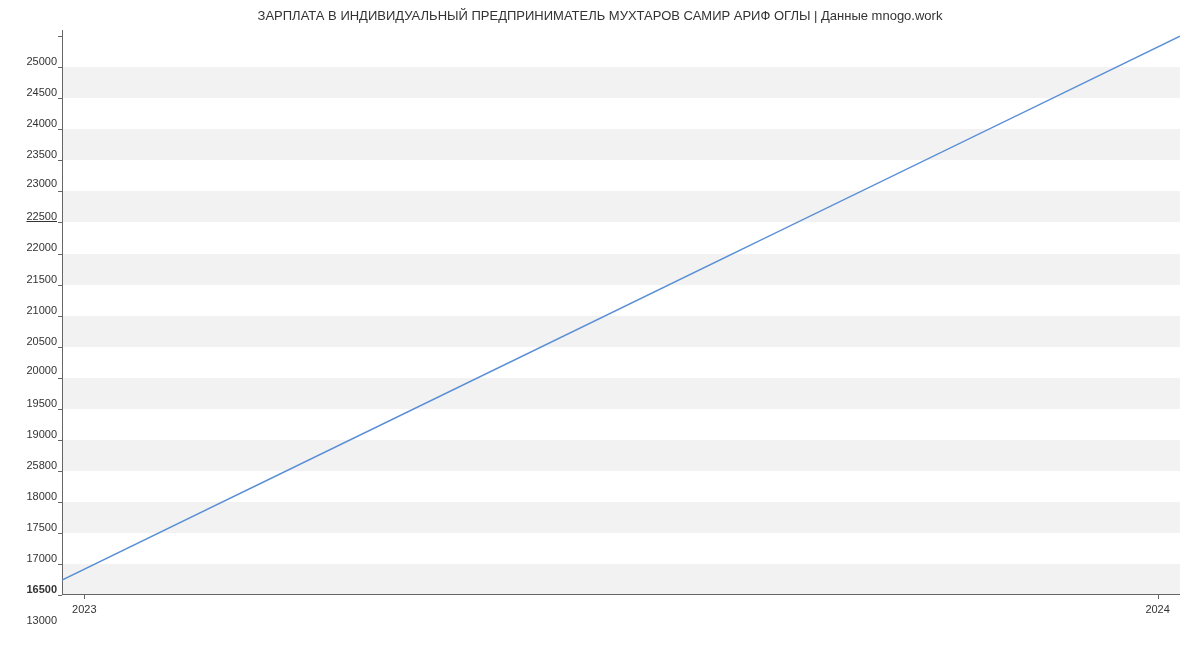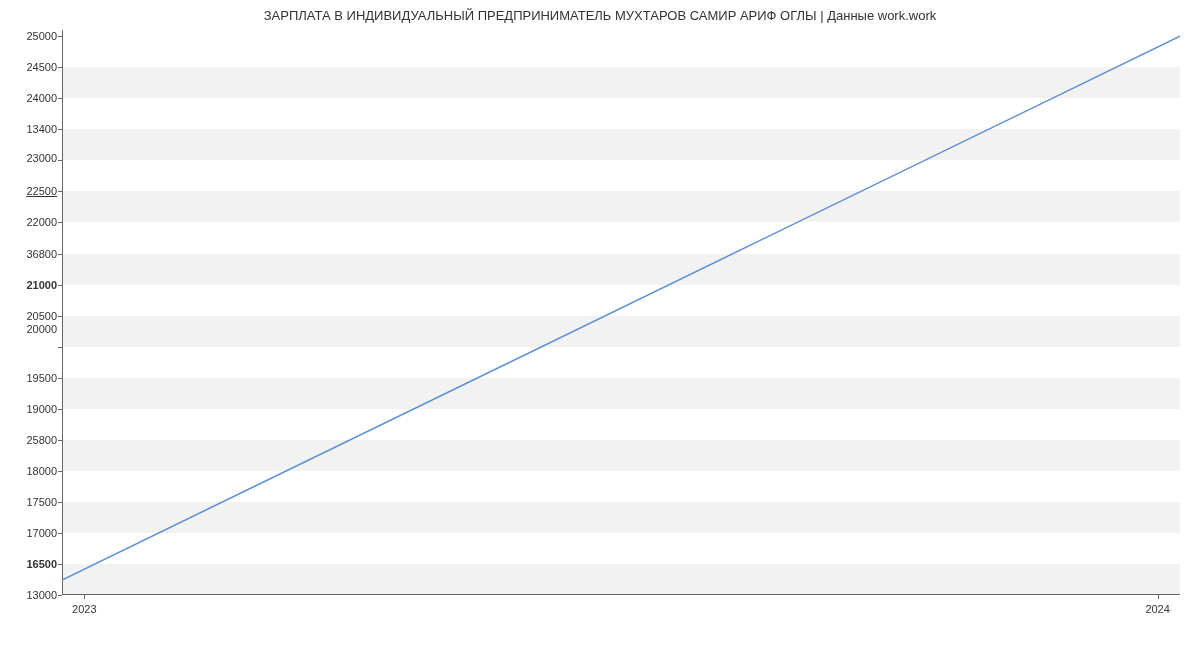--- a/index.html
+++ b/index.html
@@ -3,30 +3,30 @@
   <meta charset="utf-8">
   <style>
     * { margin: 0; padding: 0; box-sizing: border-box; }
     body { width: 1200px; height: 650px; background: #ffffff; font-family: Arial, sans-serif; position: relative; }
     .chart-title { position: absolute; top: 8px; left: 0; right: 0; text-align: center; font-size: 13px; color: #333; font-weight: normal; }
     .plot-area { position: absolute; left: 62px; top: 30px; width: 1118px; height: 565px; }
     .grid-band { position: absolute; left: 0; right: 0; background: #f2f2f2; }
     .axis-line { position: absolute; background: #666; }
     .y-axis-line { left: 0; top: 0; bottom: 0; width: 1px; }
     .x-axis-line { left: 0; right: 0; bottom: 0; height: 1px; }
-    .y-tick-label { position: absolute; left: -45px; width: 40px; text-align: right; font-size: 11px; color: #333; transform: translateY(-50%); }
+    .y-tick-label { position: absolute; left: -45px; width: 40px; text-align: right; font-size: 11px; color: #333; transform: translateY(-50%); margin-top: 25px; }
     .y-tick-mark { position: absolute; left: -4px; width: 4px; height: 1px; background: #666; }
     .x-tick-label { position: absolute; bottom: -20px; font-size: 11px; color: #333; transform: translateX(-50%); }
     .x-tick-mark { position: absolute; bottom: -4px; width: 1px; height: 4px; background: #666; }
     .chart-line { position: absolute; left: 0; top: 0; width: 100%; height: 100%; }
   </style>
 </head>
 <body>
 
-<div class="chart-title">ЗАРПЛАТА В ИНДИВИДУАЛЬНЫЙ ПРЕДПРИНИМАТЕЛЬ МУХТАРОВ САМИР АРИФ ОГЛЫ | Данные work.work</div>
+<div class="chart-title">ЗАРПЛАТА В ИНДИВИДУАЛЬНЫЙ ПРЕДПРИНИМАТЕЛЬ МУХТАРОВ САМИР АРИФ ОГЛЫ | Данные mnogo.work</div>
 
 <div class="plot-area">
   <div id="bands-container">
       <div class="grid-band" style="top: 533.956px; height: 31.044px;"></div>
       <div class="grid-band" style="top: 471.868px; height: 31.044px;"></div>
       <div class="grid-band" style="top: 409.78px; height: 31.044px;"></div>
       <div class="grid-band" style="top: 347.692px; height: 31.044px;"></div>
       <div class="grid-band" style="top: 285.604px; height: 31.044px;"></div>
       <div class="grid-band" style="top: 223.516px; height: 31.044px;"></div>
       <div class="grid-band" style="top: 161.429px; height: 31.044px;"></div>
@@ -43,35 +43,35 @@
       <div class="y-tick-label" style="top: 471.868px;">17500</div>
       <div class="y-tick-mark" style="top: 471.868px;"></div>
       <div class="y-tick-label" style="top: 440.824px;">18000</div>
       <div class="y-tick-mark" style="top: 440.824px;"></div>
       <div class="y-tick-label" style="top: 409.78px;">25800</div>
       <div class="y-tick-mark" style="top: 409.78px;"></div>
       <div class="y-tick-label" style="top: 378.736px;">19000</div>
       <div class="y-tick-mark" style="top: 378.736px;"></div>
       <div class="y-tick-label" style="top: 347.692px;">19500</div>
       <div class="y-tick-mark" style="top: 347.692px;"></div>
-      <div class="y-tick-label" style="top: 299px;">20000</div>
+      <div class="y-tick-label" style="top: 315px;">20000</div>
       <div class="y-tick-mark" style="top: 316.648px;"></div>
       <div class="y-tick-label" style="top: 285.604px;">20500</div>
       <div class="y-tick-mark" style="top: 285.604px;"></div>
-      <div class="y-tick-label" style="top: 254.56px; font-weight: bold;">21000</div>
+      <div class="y-tick-label" style="top: 254.56px;">21000</div>
       <div class="y-tick-mark" style="top: 254.56px;"></div>
-      <div class="y-tick-label" style="top: 223.516px;">36800</div>
+      <div class="y-tick-label" style="top: 223.516px;">21500</div>
       <div class="y-tick-mark" style="top: 223.516px;"></div>
       <div class="y-tick-label" style="top: 192.473px;">22000</div>
       <div class="y-tick-mark" style="top: 192.473px;"></div>
       <div class="y-tick-label" style="top: 161.429px; text-decoration: underline;">22500</div>
       <div class="y-tick-mark" style="top: 161.429px;"></div>
       <div class="y-tick-label" style="top: 128px;">23000</div>
       <div class="y-tick-mark" style="top: 130.385px;"></div>
-      <div class="y-tick-label" style="top: 99.3407px;">13400</div>
+      <div class="y-tick-label" style="top: 99.3407px;">23500</div>
       <div class="y-tick-mark" style="top: 99.3407px;"></div>
       <div class="y-tick-label" style="top: 68.2967px;">24000</div>
       <div class="y-tick-mark" style="top: 68.2967px;"></div>
       <div class="y-tick-label" style="top: 37.2527px;">24500</div>
       <div class="y-tick-mark" style="top: 37.2527px;"></div>
       <div class="y-tick-label" style="top: 6.20879px;">25000</div>
       <div class="y-tick-mark" style="top: 6.20879px;"></div>
     </div>
   <div id="xlabels-container">
       <div class="x-tick-label" style="left: 22.36px;">2023</div>

